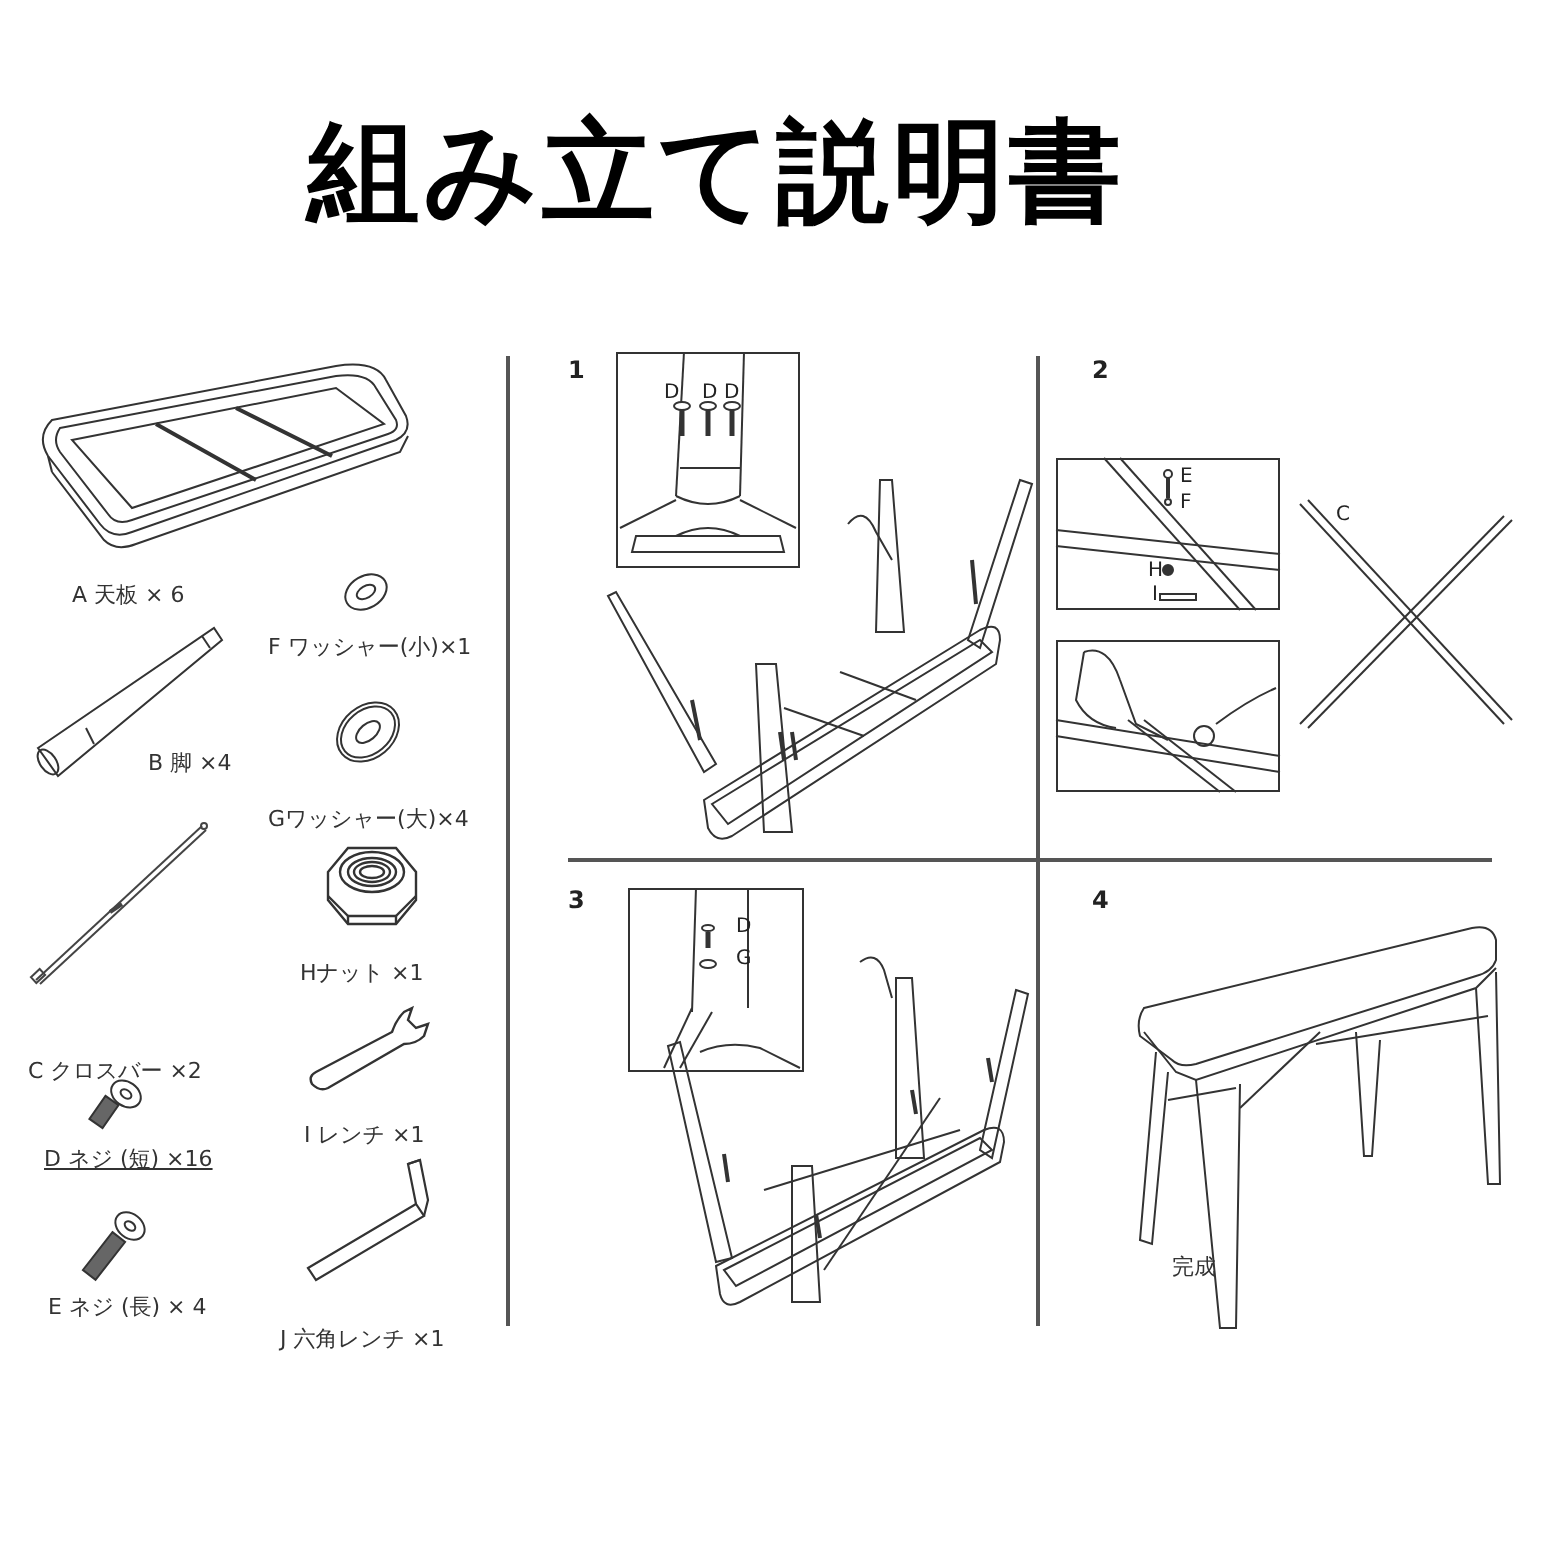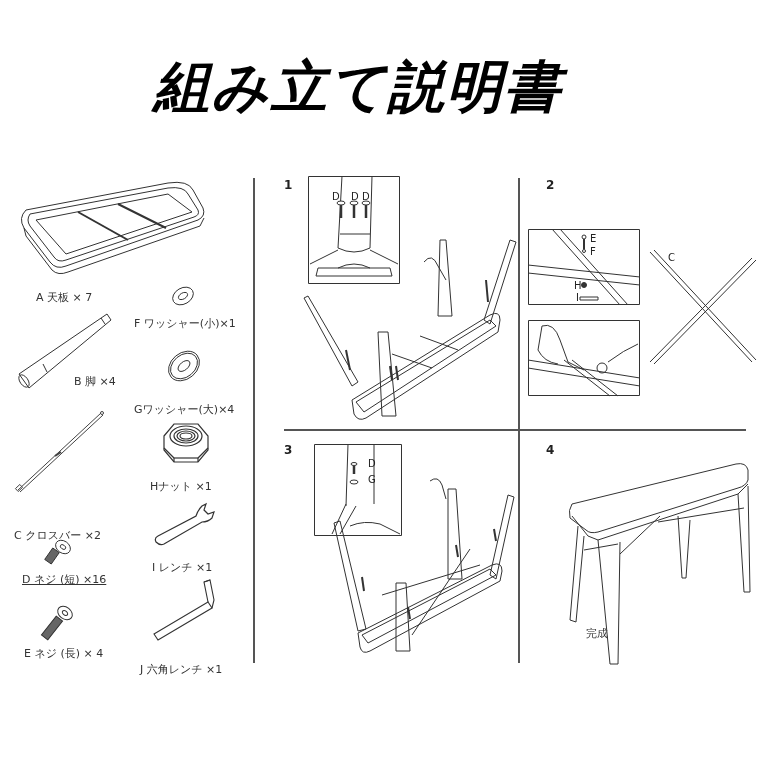--- a/index.html
+++ b/index.html
@@ -1,19 +1,19 @@
 <!DOCTYPE html>
 <html><head>
 <meta charset="utf-8">
 <style>
   html, body { margin: 0; padding: 0; background: #ffffff; }
   body { width: 780px; height: 780px; position: relative; overflow: hidden;
          font-family: "DejaVu Sans", "Liberation Sans", sans-serif; color: #222; }
   .title { position: absolute; left: 0; top: 52px; width: 716px; text-align: center;
-           font-size: 56px; font-weight: bold; letter-spacing: 2px; color: #000; line-height: 70px; font-style: italic; }
+           font-size: 56px; font-weight: bold; letter-spacing: 2px; color: #000; line-height: 70px; }
   .vline { position: absolute; width: 2px; background: #555; }
   .hline { position: absolute; height: 2px; background: #555; }
   .lbl { position: absolute; font-size: 11px; color: #333; white-space: nowrap; }
   .stepnum { position: absolute; font-size: 12px; font-weight: bold; color: #222; }
   svg { position: absolute; overflow: visible; }
   svg * { vector-effect: non-scaling-stroke; }
   .part-label { position: absolute; font-size: 10px; color: #222; }
 </style>
 </head>
 <body>
@@ -30,21 +30,21 @@
     <g fill="none" stroke="#333" stroke-width="1">
       <path d="M8,30 L150,3 Q170,0 175,10 L185,28 Q188,36 180,40 L48,86 Q38,90 32,82 L6,48 Q0,38 8,30 Z"></path>
       <path d="M12,34 L150,8 Q166,6 170,14 L180,30 Q182,35 176,37 L48,80 Q40,83 36,77 L12,46 Q8,40 12,34 Z"></path>
       <path d="M18,40 L150,14 L174,32 L48,74 Z"></path>
       <line x1="60" y1="32" x2="110" y2="60" stroke-width="2"></line>
       <line x1="100" y1="24" x2="148" y2="48" stroke-width="2"></line>
       <line x1="6" y1="48" x2="8" y2="56"></line>
       <path d="M8,56 L34,90 Q40,96 50,92 L182,46 L186,38"></path>
     </g>
   </svg>
-  <div class="lbl" style="left:36px; top:290px;">A 天板 × 7</div>
+  <div class="lbl" style="left:36px; top:290px;">A 天板 × 6</div>
 
   <svg style="left:15px; top:310px;" width="100" height="80" viewBox="0 0 100 80">
     <g fill="none" stroke="#333" stroke-width="1">
       <path d="M4,64 L92,4 L96,10 L14,78 Z"></path>
       <ellipse cx="9" cy="71" rx="4" ry="7" transform="rotate(-35 9 71)"></ellipse>
       <line x1="28" y1="54" x2="32" y2="62"></line>
       <line x1="86" y1="8" x2="90" y2="14"></line>
     </g>
   </svg>
   <div class="lbl" style="left:38px; top:374px;margin-left:36px;">B 脚 ×4</div>

